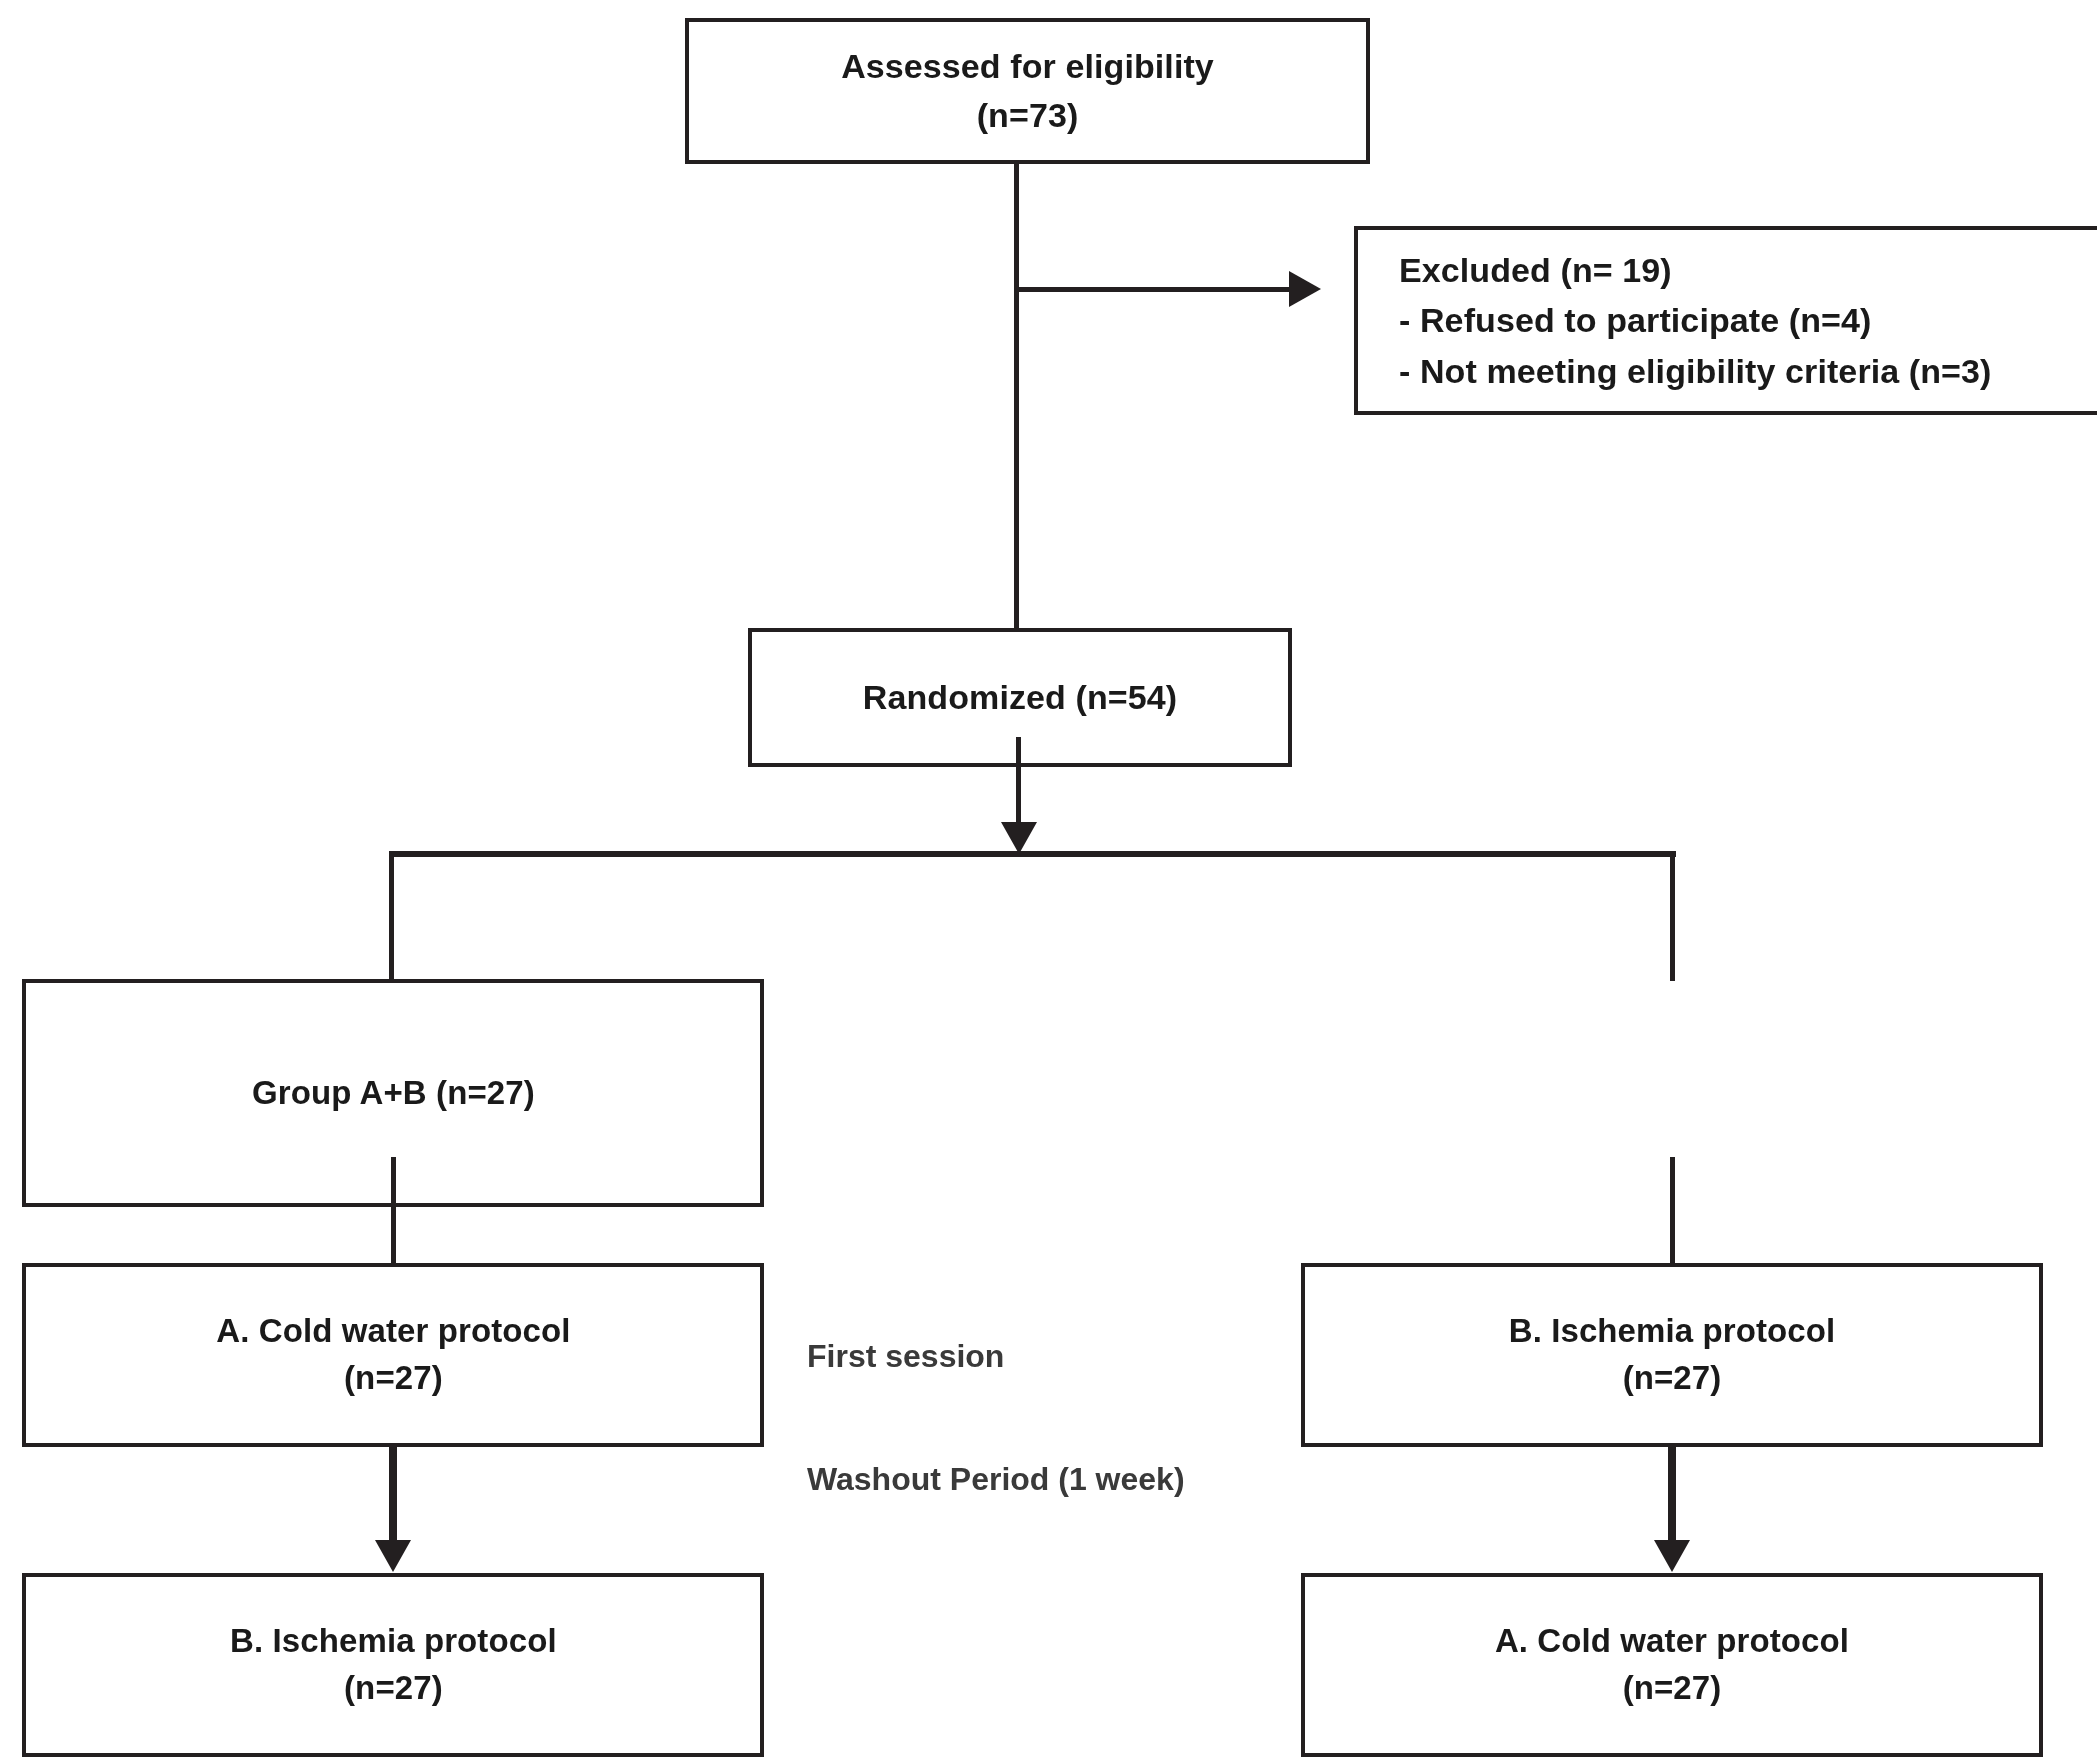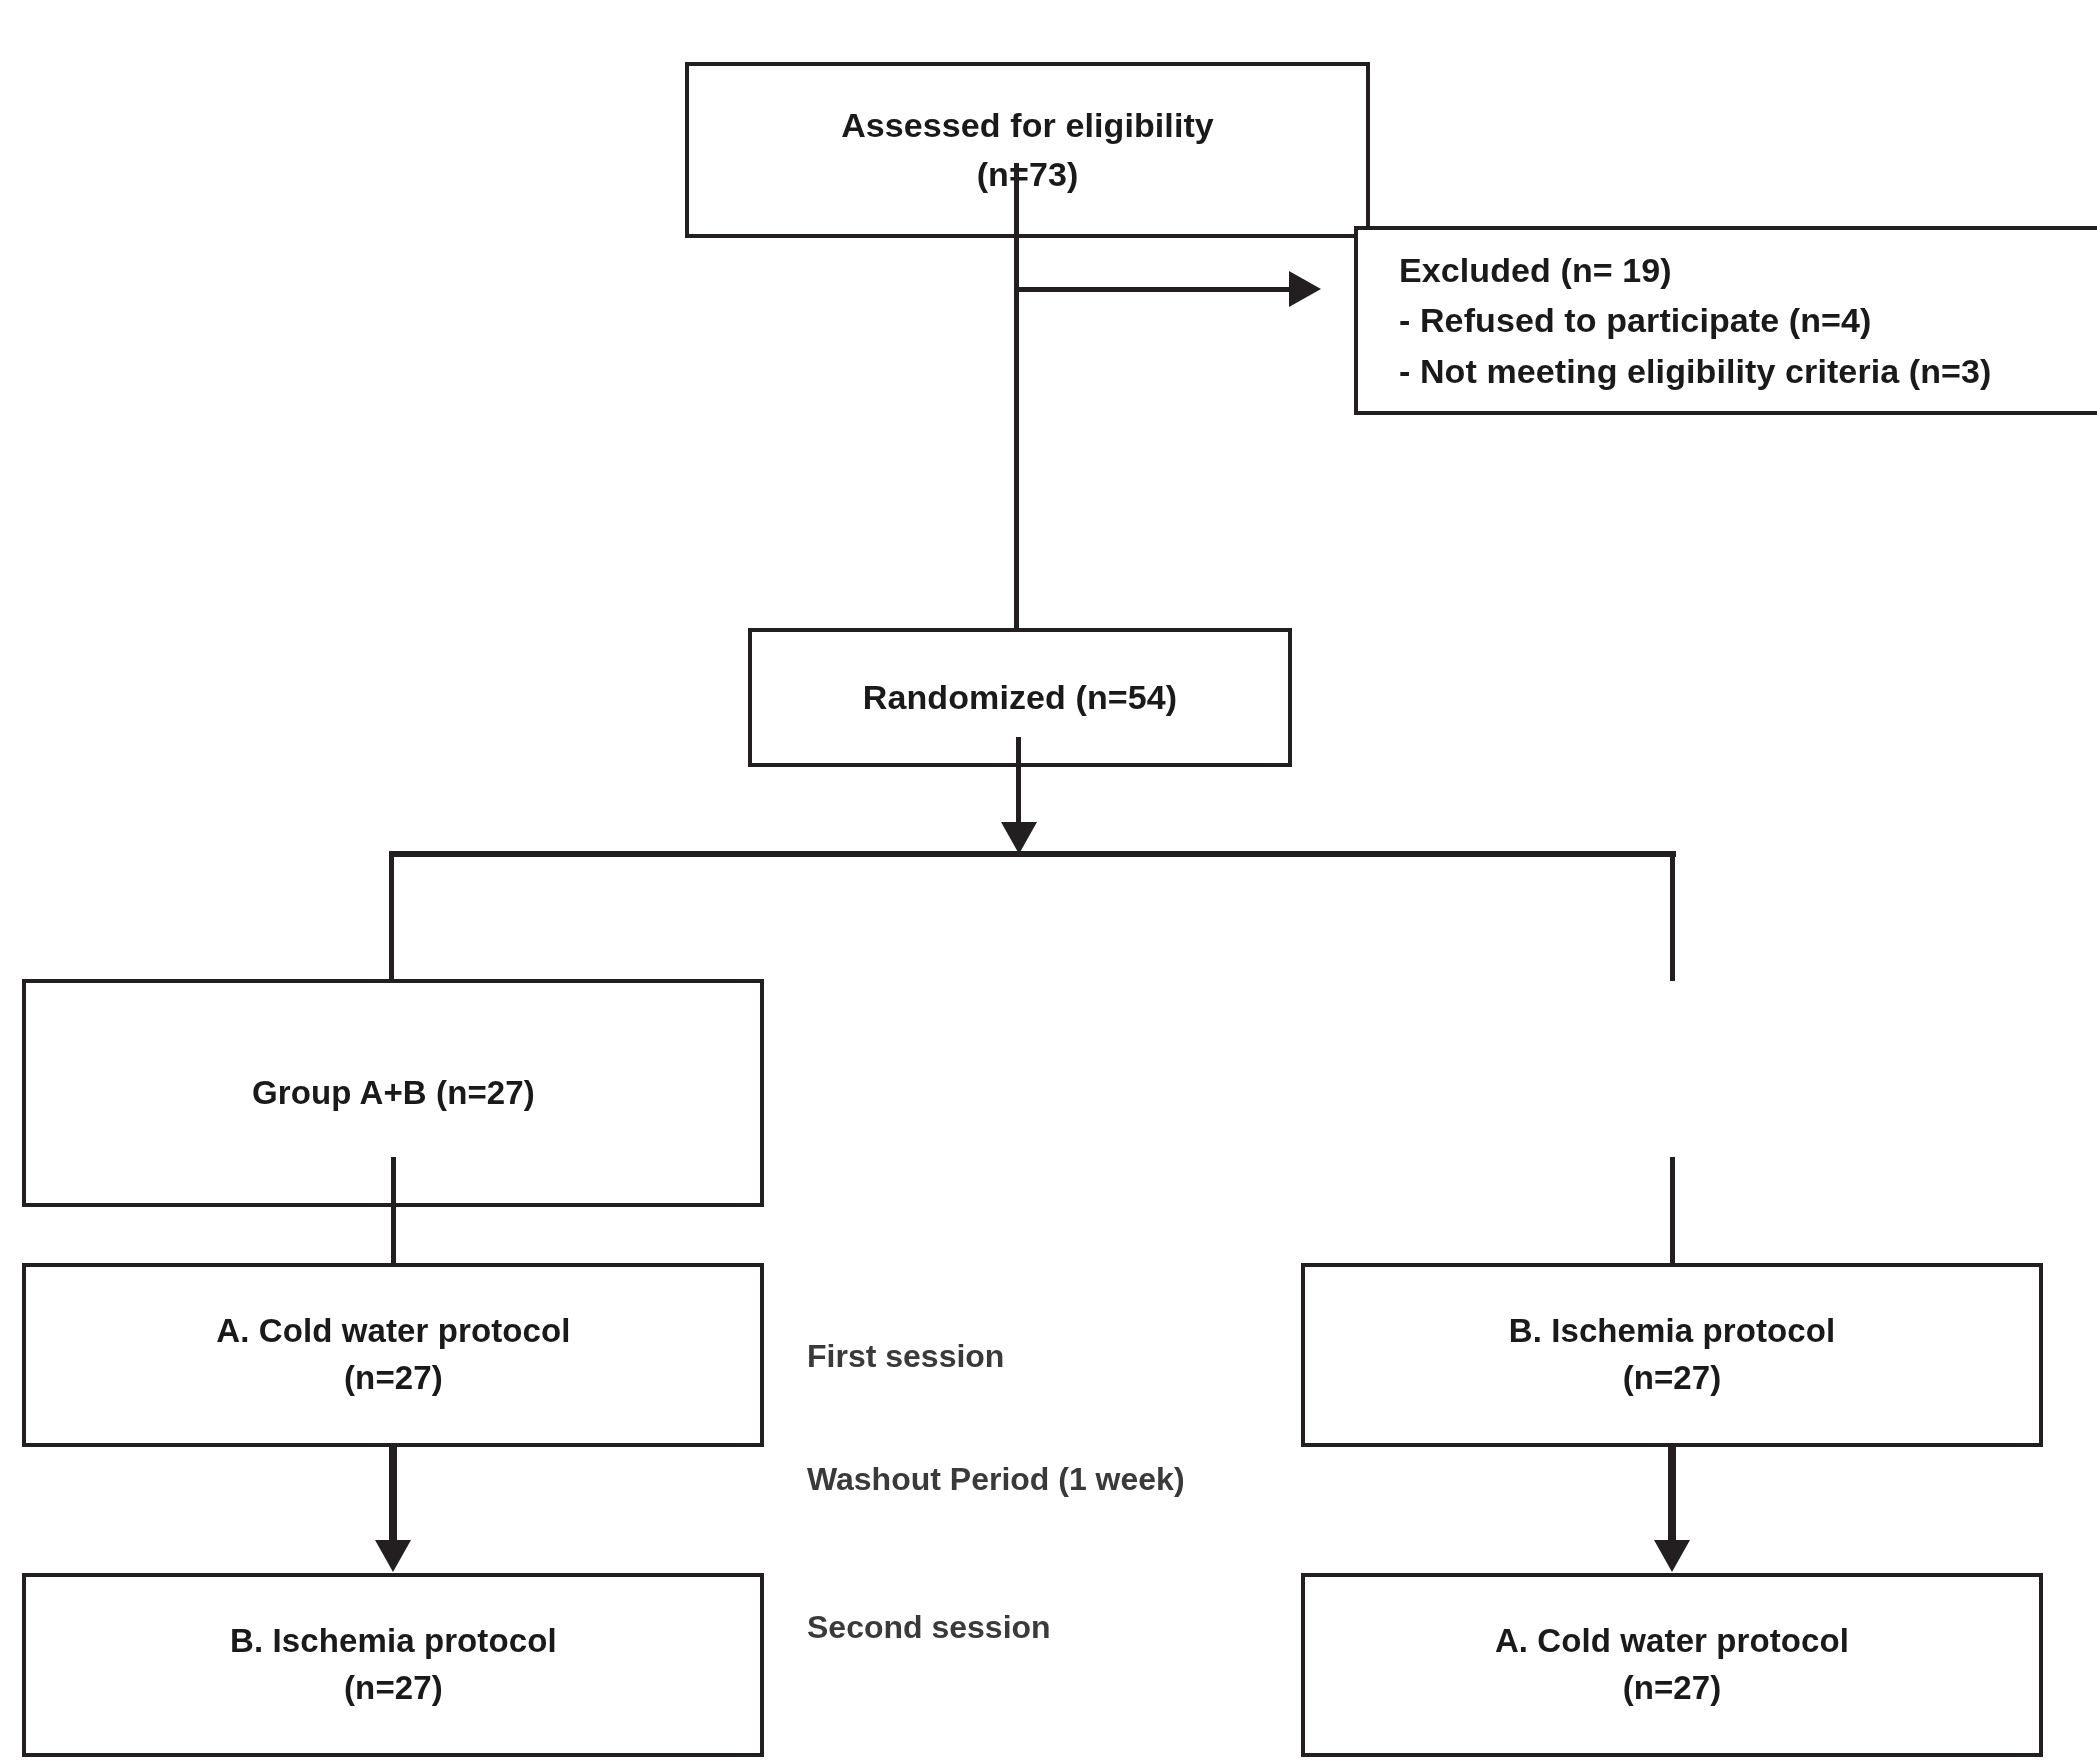--- a/index.html
+++ b/index.html
@@ -30,23 +30,22 @@
     text-align: center;
     color: #1a1a1a;
     font-weight: bold;
     line-height: 1.42;
     letter-spacing: 0.1px;
   }
   .node .line { display: block; white-space: pre; }
 
   
   #node-eligibility {
-    left: 685px; top: 17.5px; width: 685px; height: 176px;
+    left: 685px; top: 17.5px; width: 685px; height: 146px;
     font-size: 34px;
-    margin-top: 44px;
   }
   #node-excluded {
     left: 1354px; top: 226px; width: 757px; height: 189px;
     align-items: flex-start; justify-content: center;
     text-align: left;
     padding-left: 41px;
     font-size: 34px;
     line-height: 1.48;
   }
   #node-excluded .line { text-align: left; }
@@ -187,23 +186,20 @@
 
   <div class="session-label" id="label-first-session">
     <span class="line">First session</span>
   </div>
 
   <div class="session-label" id="label-washout">
     <span class="line">Washout Period</span>
     <span class="line">(1 week)</span>
   </div>
 
-  <div class="session-label" id="label-second-session">
-    <span class="line">Second session</span>
-  </div>
 
   <div class="conn vline" id="conn-trunk-main"></div>
 
   <div class="conn hline" id="conn-excluded-h"></div>
   <div class="arrow-right" id="arrow-excluded"></div>
 
   <div class="conn vline" id="conn-rand-down"></div>
   <div class="arrow-down" id="arrow-rand"></div>
 
   <div class="conn hline" id="conn-split-bar"></div>

